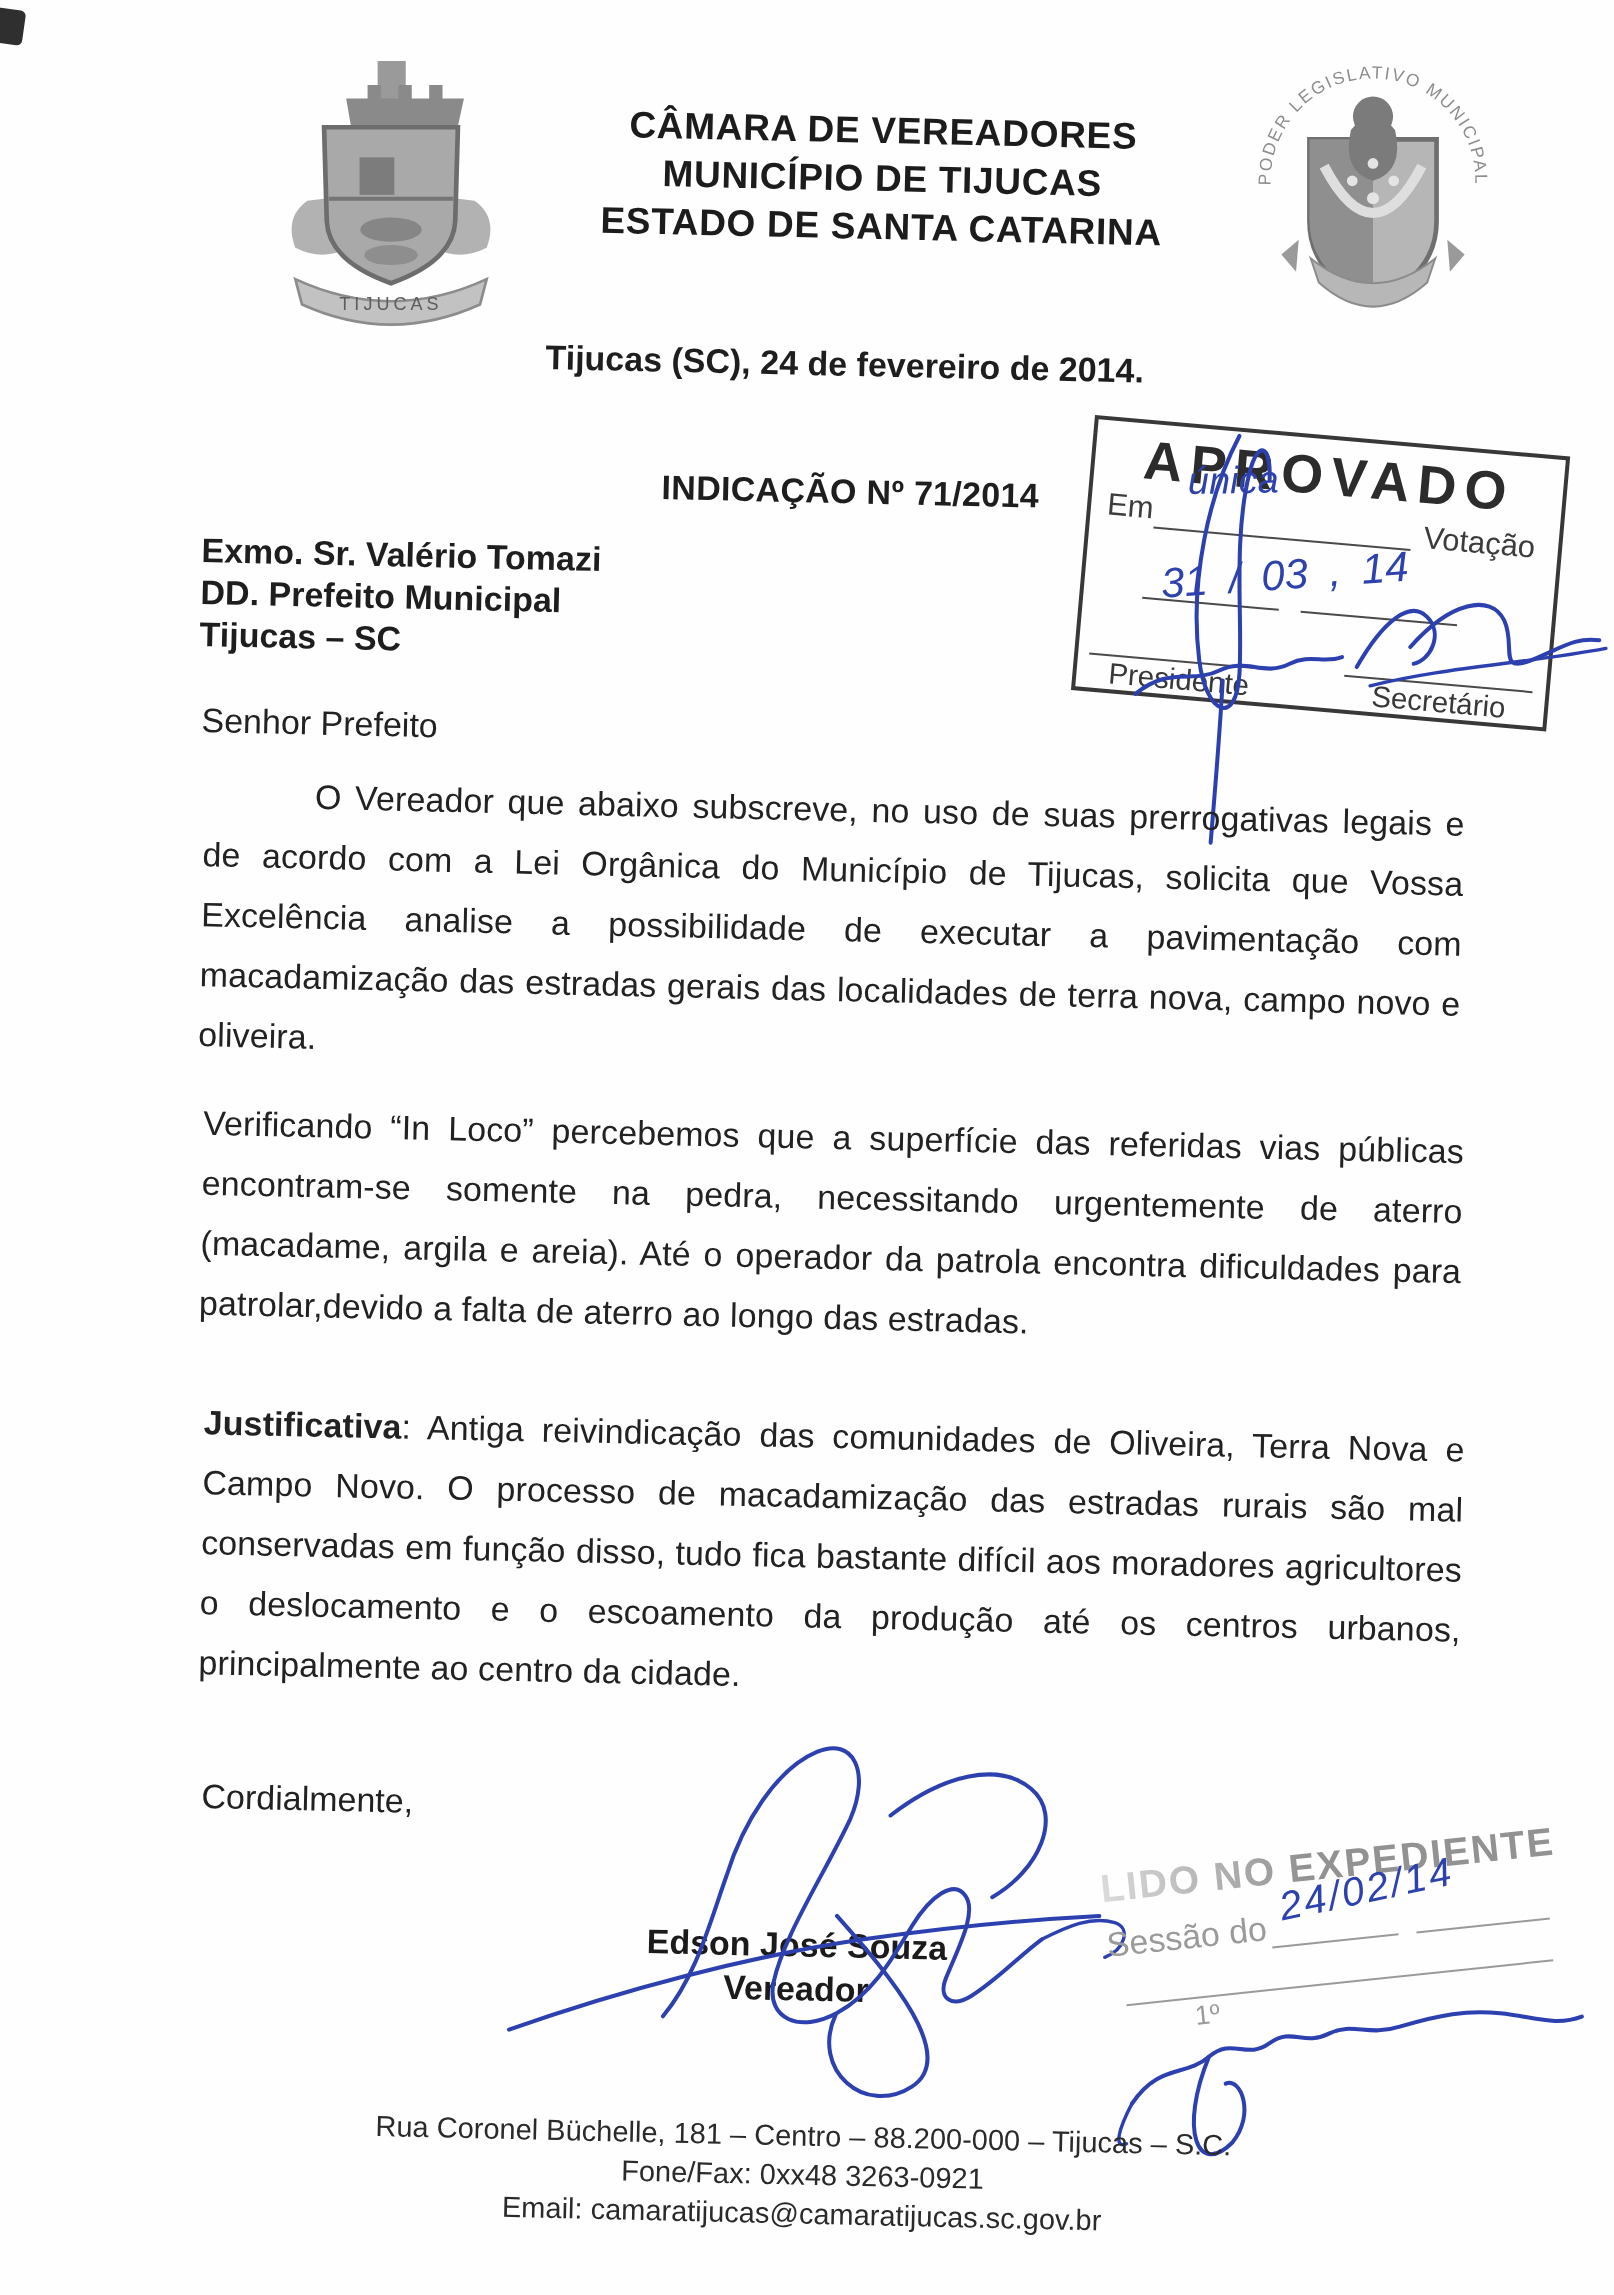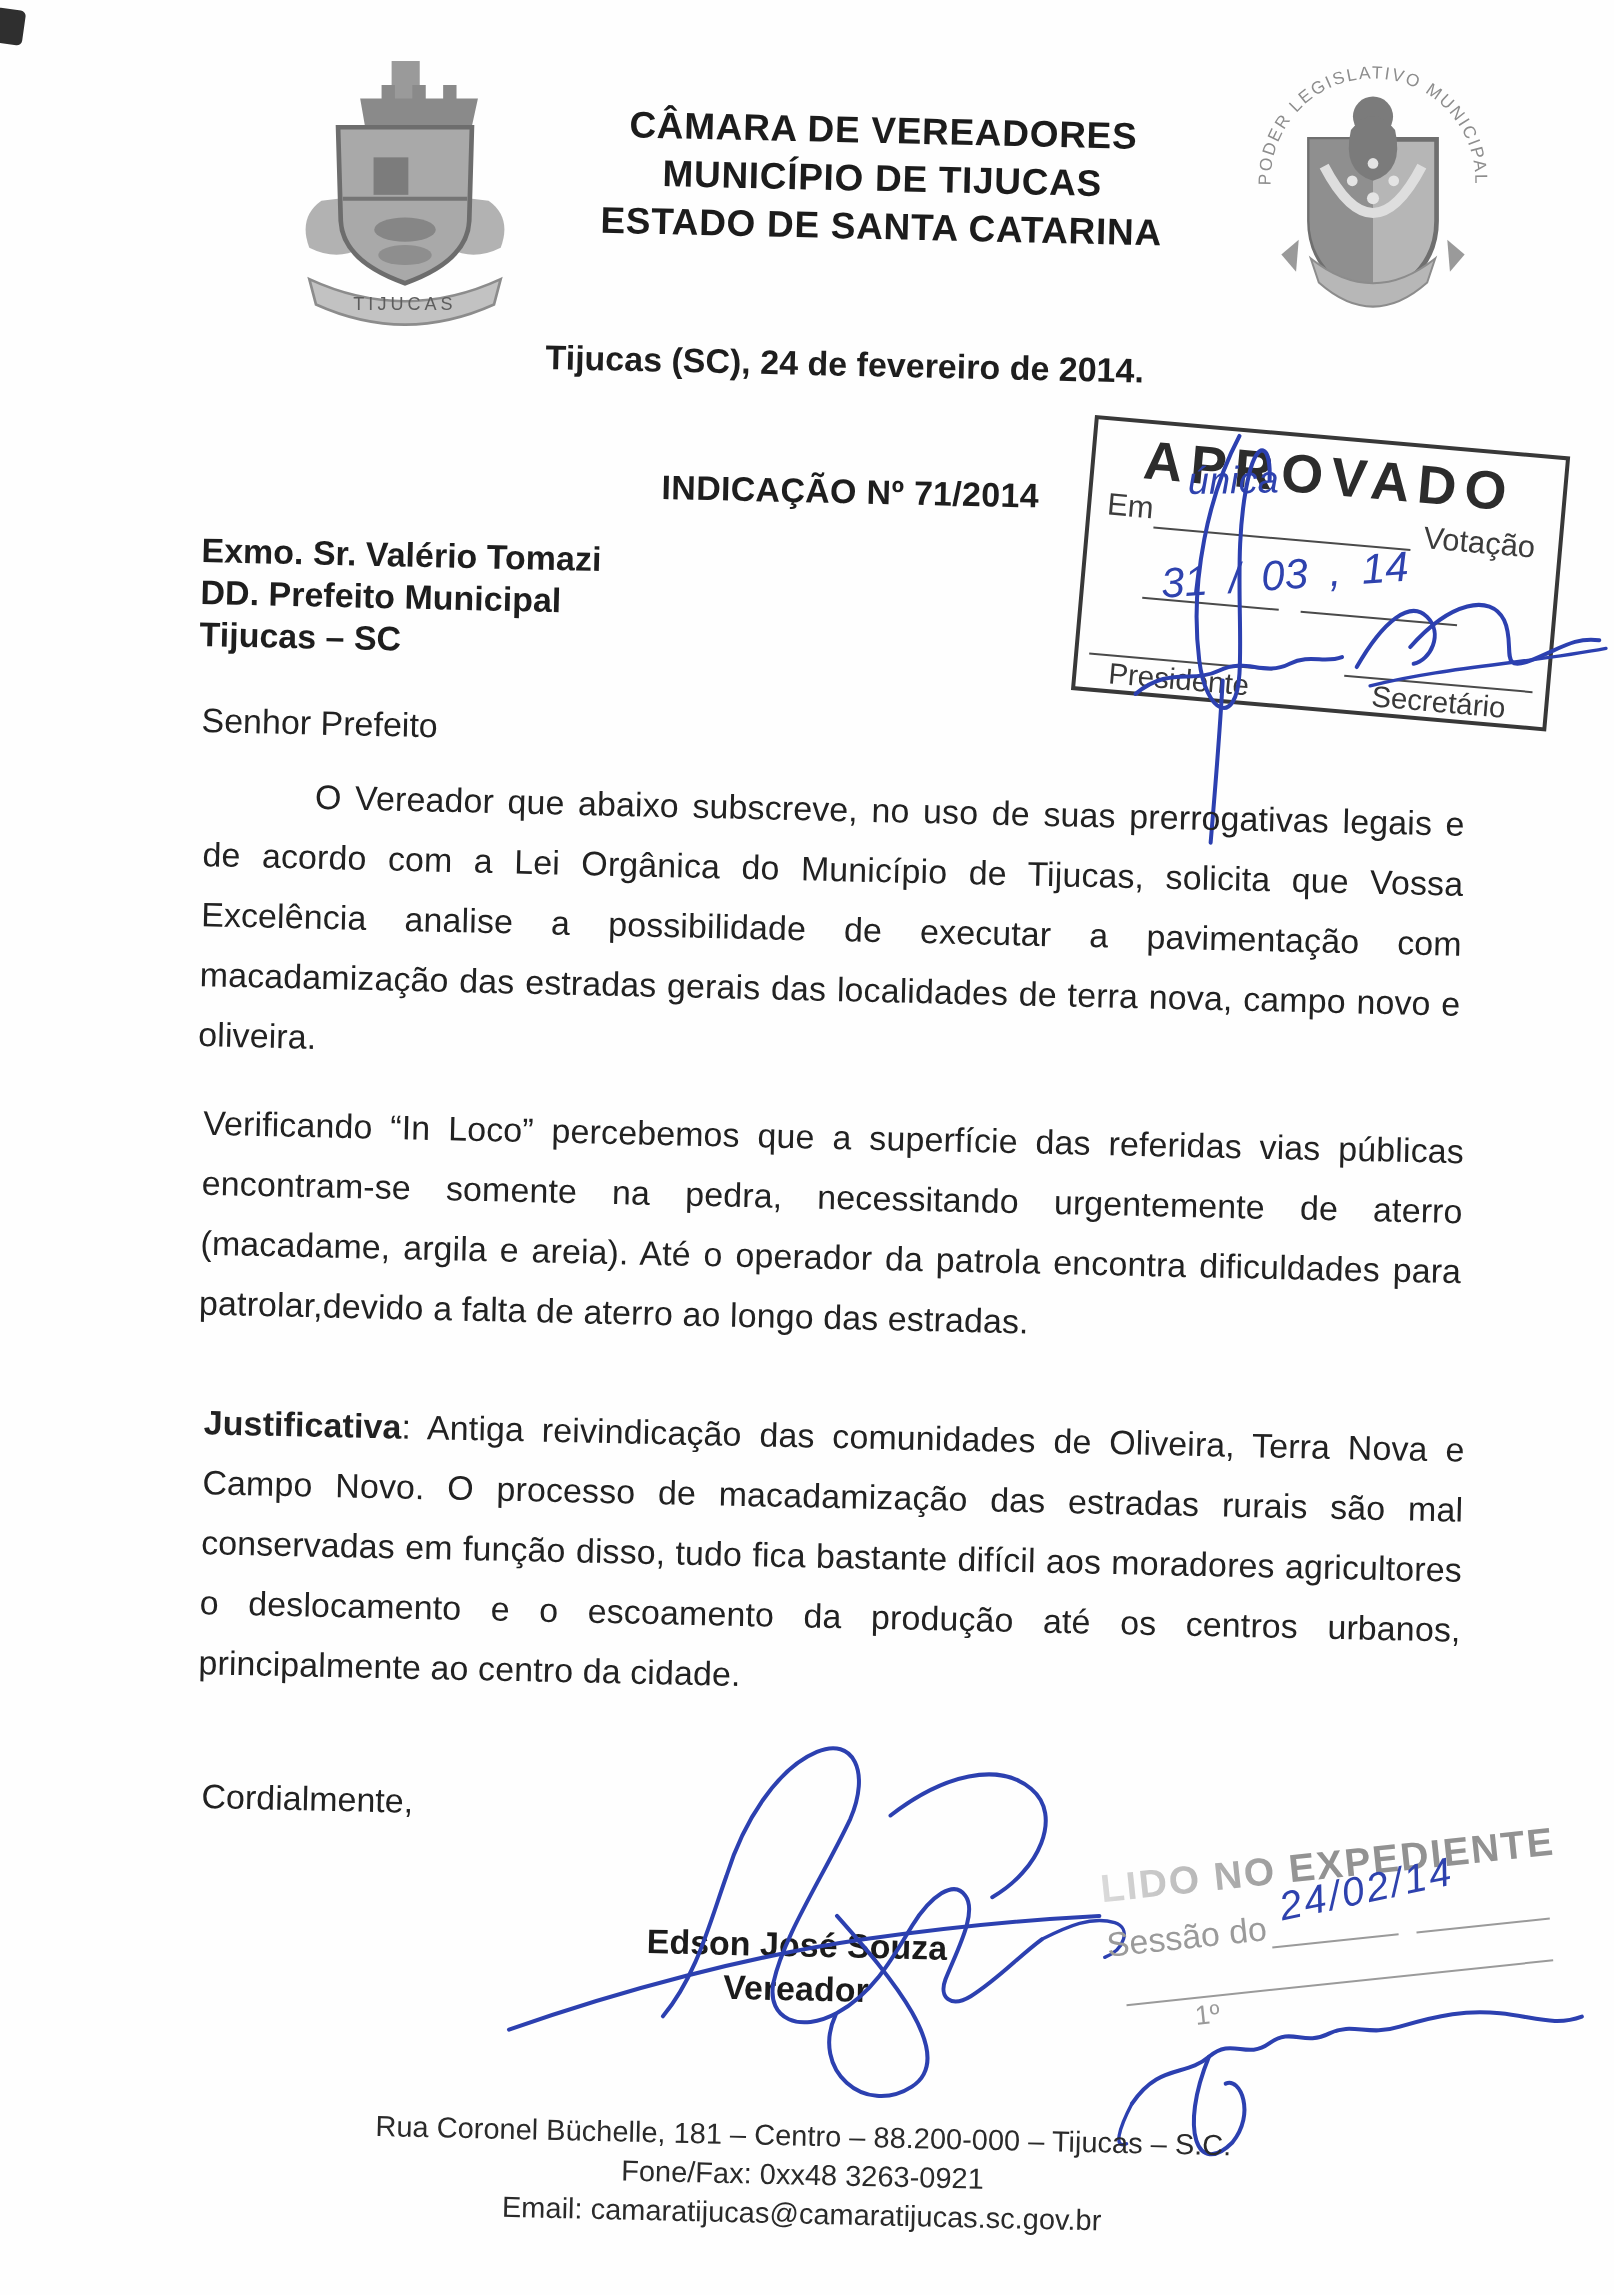--- a/index.html
+++ b/index.html
@@ -9,21 +9,21 @@
   }
   .abs{position:absolute;}
   .b{font-weight:bold;}
   .tilt{transform:rotate(1.3deg);transform-origin:left top;}
 
   
   .org-block{
     left:529px;top:99px;width:710px;text-align:center;
     font-weight:bold;font-size:37px;line-height:48px;letter-spacing:0.7px;color:#1c1c1c;
   }
-  .crest-left{left:281px;top:57px;width:248px;height:271px;}
+  .crest-left{left:267px;top:57px;width:248px;height:271px;}
   .seal-right{left:1245px;top:39px;width:256px;height:281px;}
 
   
   .place-date{left:546px;top:338px;font-size:34px;color:#1e1e1e;}
   .doc-number{left:662px;top:468px;font-size:34px;letter-spacing:0.3px;color:#1e1e1e;}
 
   
   .addressee{left:202px;top:529px;font-size:34px;line-height:42px;color:#1e1e1e;}
   .salutation{left:202px;top:701px;font-size:34px;color:#222;}
 

